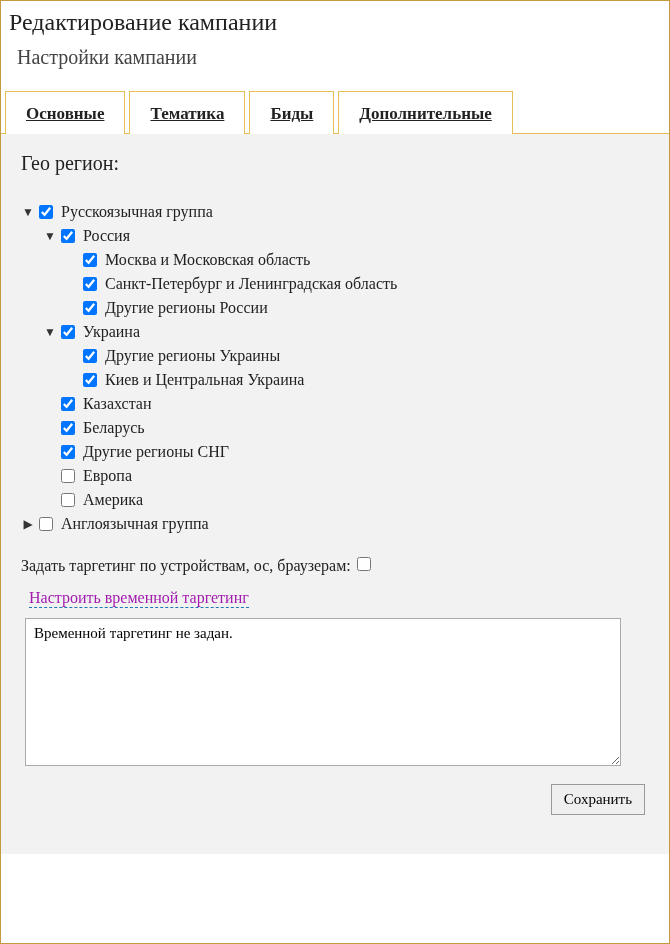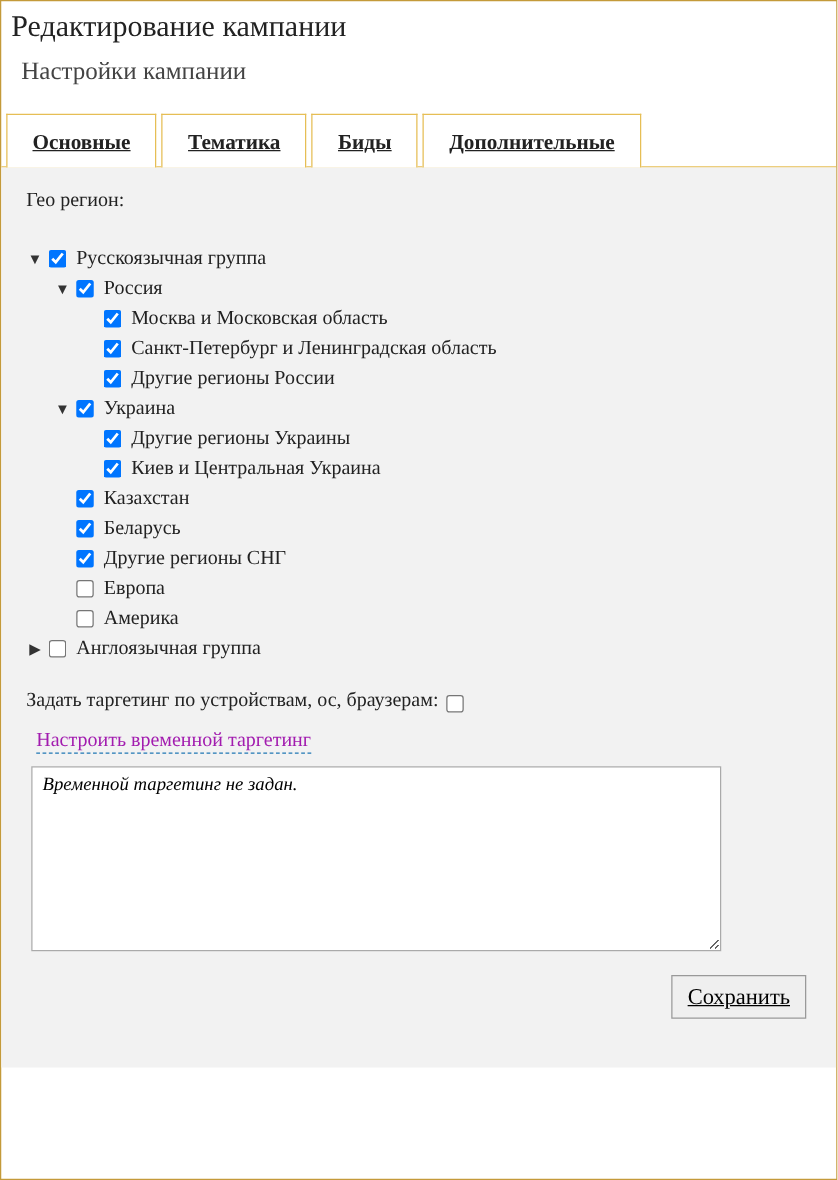--- a/index.html
+++ b/index.html
@@ -59,21 +59,21 @@
     color: #888;
     text-decoration: none;
     font-weight: normal;
   }
   .tab-panel {
     background: #f2f2f2;
     padding: 18px 20px 20px 20px;
     min-height: 720px;
   }
   .section-label {
-    font-size: 16px;
+    font-size: 20px;
     margin-bottom: 28px;
   }
   ul.tree {
     list-style: none;
     padding-left: 22px;
     margin: 0;
   }
   ul.tree.root { padding-left: 0; }
   li.tree-node {
     margin: 6px 0;
@@ -94,56 +94,54 @@
   }
   .caret.spacer { visibility: hidden; }
   input[type=checkbox] {
     width: 14px; height: 14px;
     margin: 0 4px 0 0;
   }
   .device-row {
     margin-top: 24px;
     font-size: 16px;
     display: flex;
-    align-items: flex-end;
+    align-items: flex-start;
     gap: 6px;
   }
   .time-link {
     display: inline-block;
     margin: 14px 0 10px 8px;
     color: #a21caf;
     font-size: 16px;
     border-bottom: 1px dashed #1f77b4;
     cursor: pointer;
   }
   textarea.time-target {
-    width: 552px;
+    width: 596px;
     height: 148px;
     margin-left: 4px;
     font-family: "Times New Roman", Times, serif;
     font-size: 15px;
     padding: 6px 8px;
     border: 1px solid #aaa;
     background: #fff;
     resize: both;
-    font-style: italic;
   }
   .save-row {
     text-align: right;
     margin-top: 14px;
     padding-right: 4px;
   }
   button.save {
     font-family: "Times New Roman", Times, serif;
-    font-size: 18px;
+    font-size: 15px;
     padding: 6px 12px;
     background: #efefef;
     border: 1px solid #999;
     cursor: pointer;
-    text-decoration: underline;
   }
 </style>
 </head>
 <body>
 <div class="frame">
 
 <div class="header">
   <h1>Редактирование кампании</h1>
   <h2>Настройки кампании</h2>
 </div>

